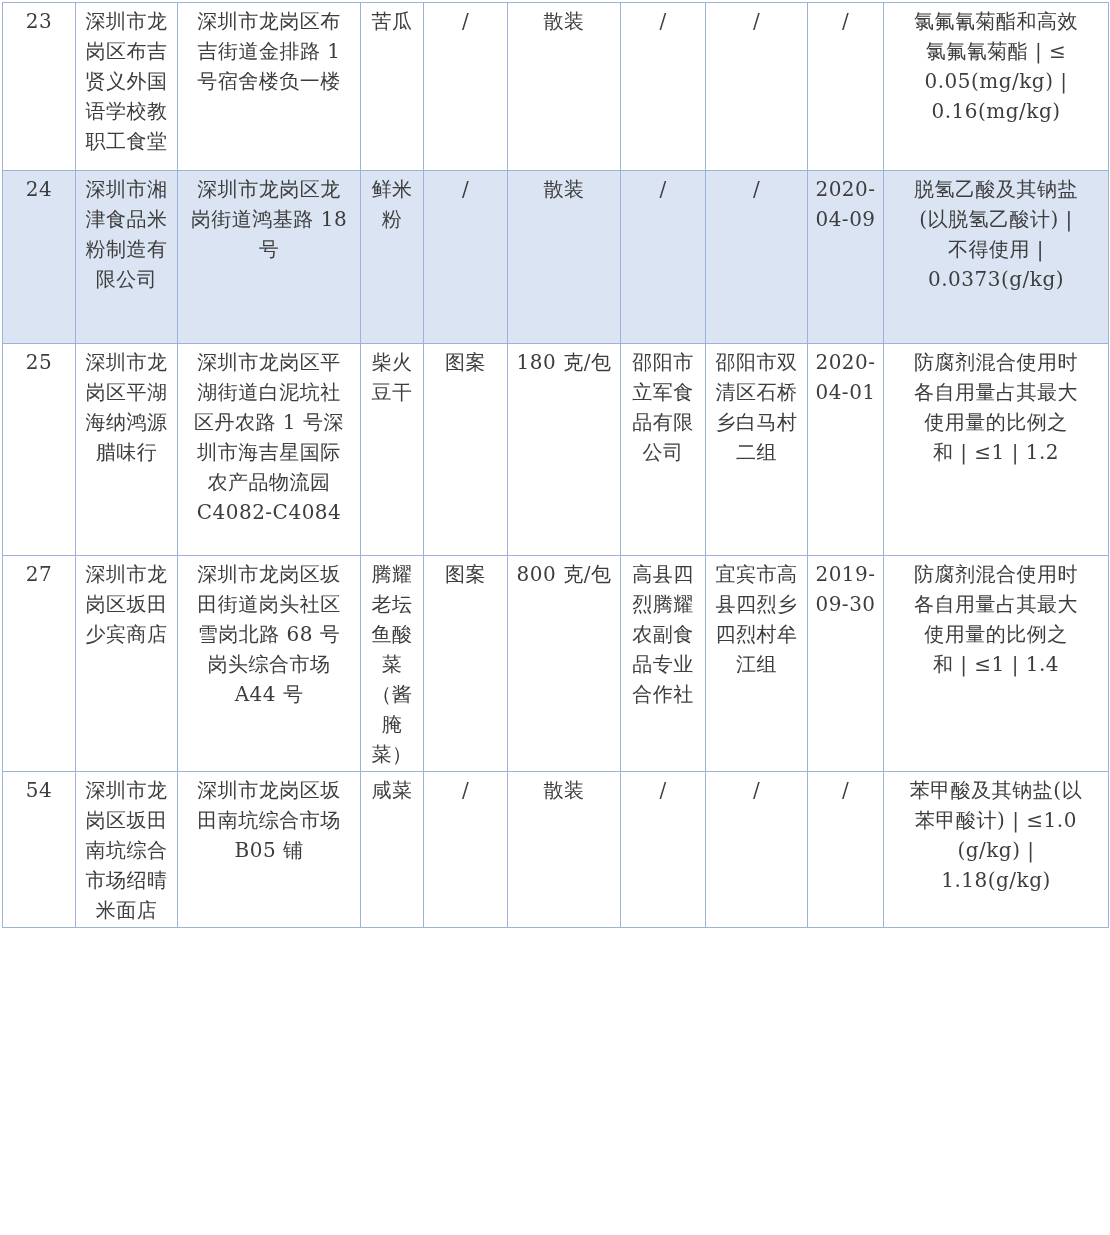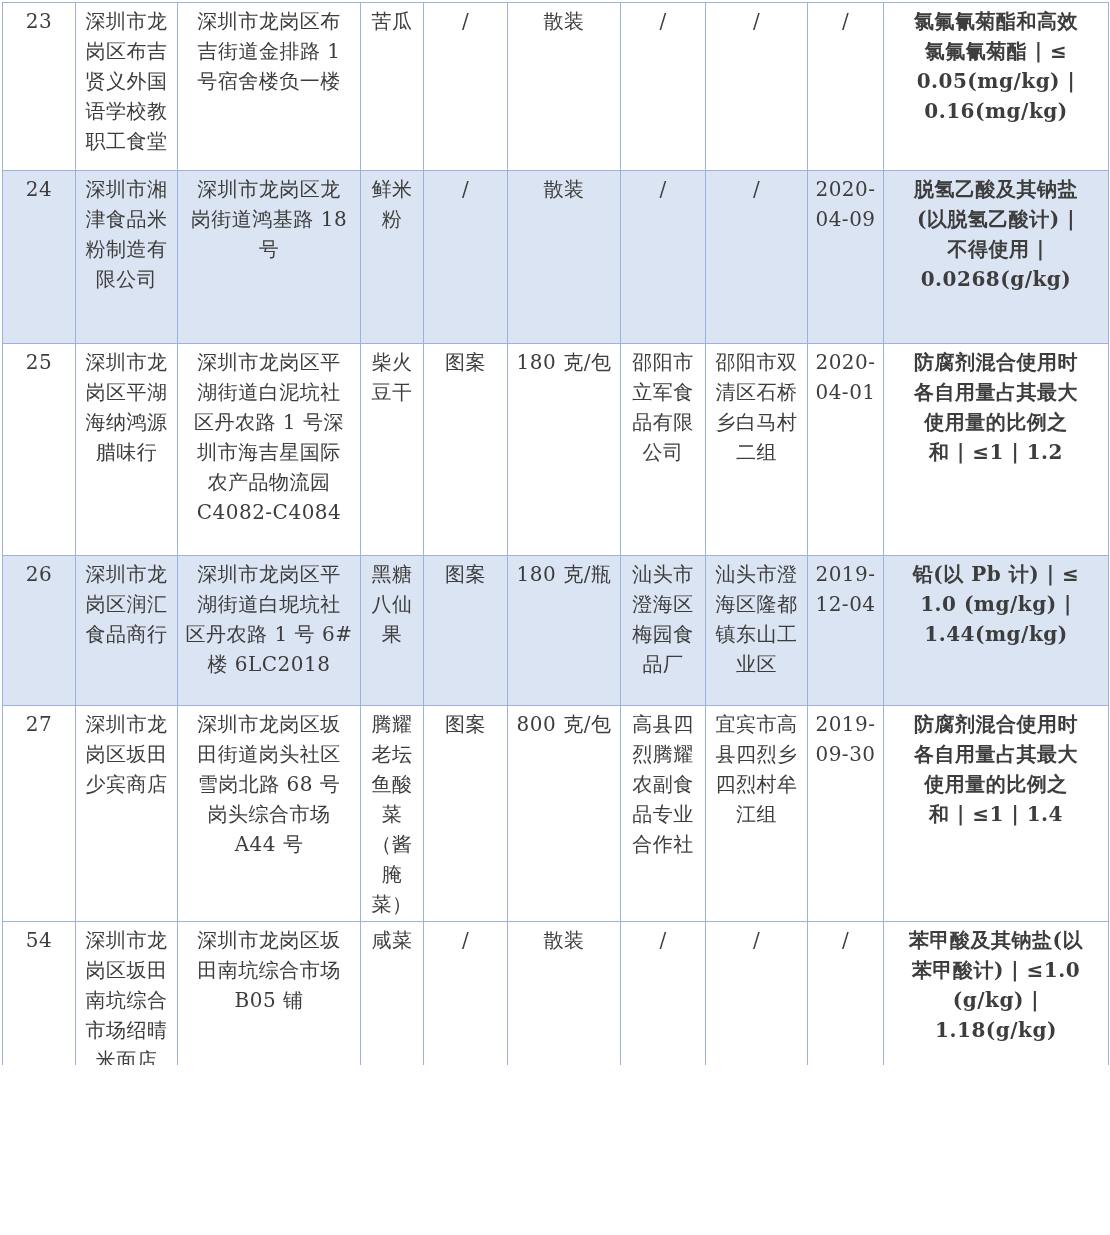--- a/index.html
+++ b/index.html
@@ -27,21 +27,20 @@
     white-space:pre-line;
     overflow:hidden;
     letter-spacing:0.5px;
   }
   table.results tr.band td{background:var(--band);margin-left:37px;}
   td.c-date{padding-left:2px;padding-right:2px;}
   td.c-result{
     text-align:left;
     padding-left:10px;
     padding-right:14px;
-    font-weight:bold;
   }
 </style>
 </head>
 <body>
 
 <div class="sheet">
   <table class="results">
     <colgroup>
       <col style="width:73px">
         <col style="width:102px">
@@ -89,21 +88,21 @@
 粉</td>
         <td>/</td>
         <td>散装</td>
         <td>/</td>
         <td>/</td>
         <td class="c-date">2020-
 04-09</td>
         <td class="c-result">脱氢乙酸及其钠盐
 (以脱氢乙酸计) |
 不得使用 |
-0.0268(g/kg)</td>
+0.0373(g/kg)</td>
       </tr>
       <tr style="height:212px">
         <td class="c-seq">25</td>
         <td>深圳市龙
 岗区平湖
 海纳鸿源
 腊味行</td>
         <td>深圳市龙岗区平
 湖街道白泥坑社
 区丹农路 1 号深
@@ -121,48 +120,20 @@
         <td>邵阳市双
 清区石桥
 乡白马村
 二组</td>
         <td class="c-date">2020-
 04-01</td>
         <td class="c-result">防腐剂混合使用时
 各自用量占其最大
 使用量的比例之
 和 | ≤1  |  1.2</td>
-      </tr>
-      <tr class="band" style="height:150px">
-        <td class="c-seq">26</td>
-        <td>深圳市龙
-岗区润汇
-食品商行</td>
-        <td>深圳市龙岗区平
-湖街道白坭坑社
-区丹农路 1 号 6#
-楼 6LC2018</td>
-        <td>黑糖
-八仙
-果</td>
-        <td>图案</td>
-        <td>180 克/瓶</td>
-        <td>汕头市
-澄海区
-梅园食
-品厂</td>
-        <td>汕头市澄
-海区隆都
-镇东山工
-业区</td>
-        <td class="c-date">2019-
-12-04</td>
-        <td class="c-result">铅(以 Pb 计) | ≤
-1.0 (mg/kg)  |
-1.44(mg/kg)</td>
       </tr>
       <tr style="height:215px">
         <td class="c-seq">27</td>
         <td>深圳市龙
 岗区坂田
 少宾商店</td>
         <td>深圳市龙岗区坂
 田街道岗头社区
 雪岗北路 68 号
 岗头综合市场

